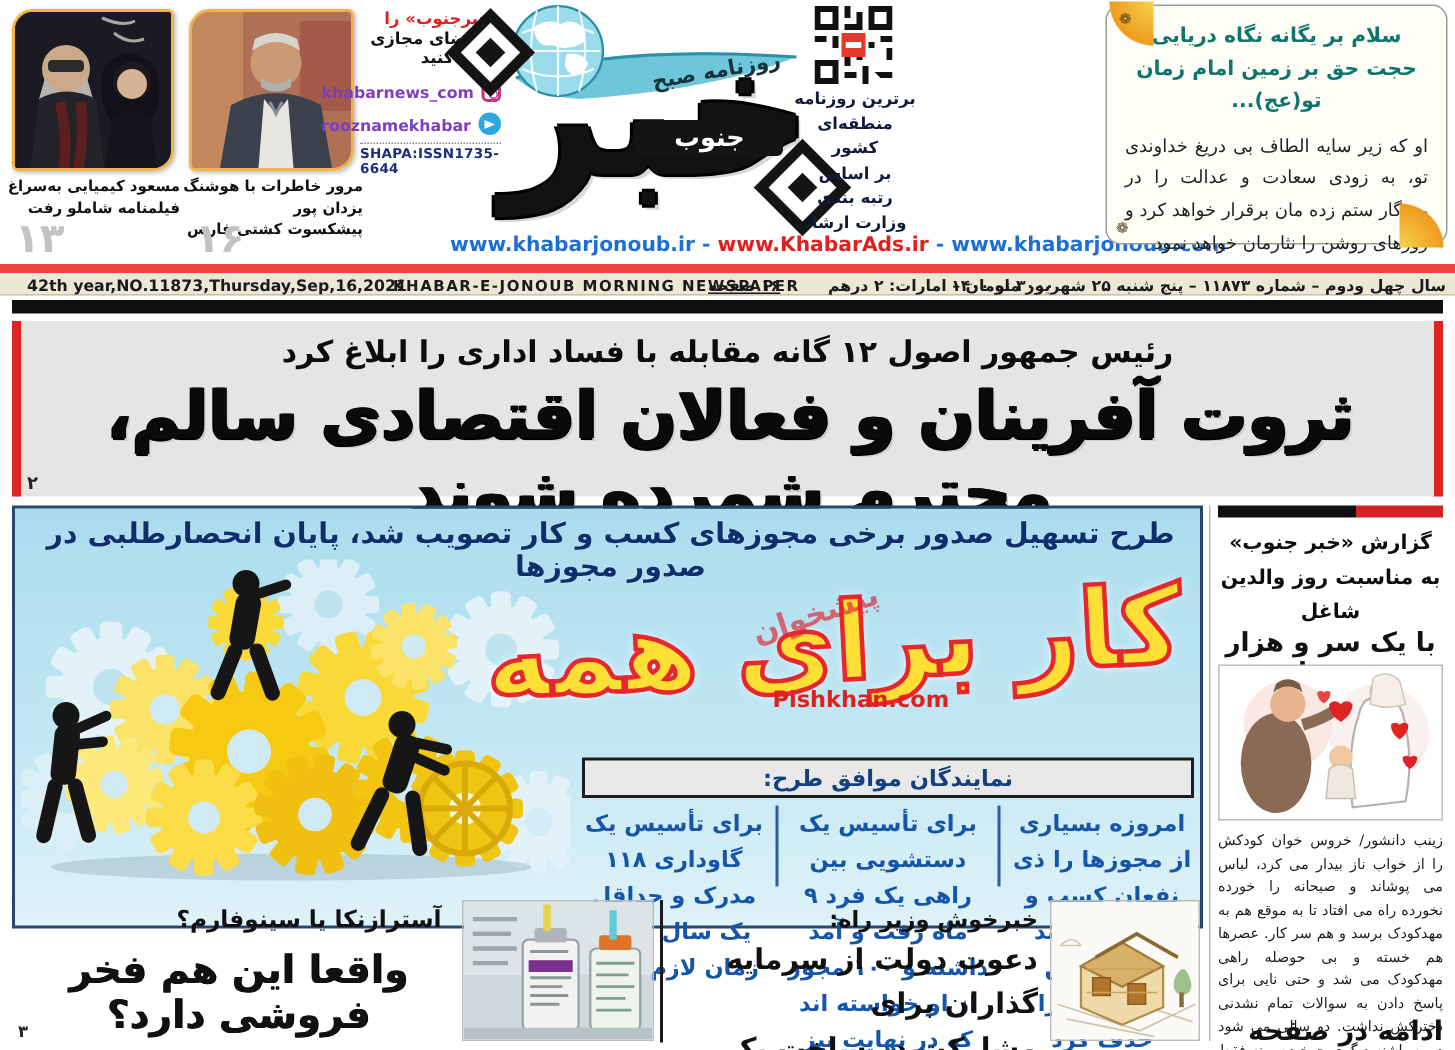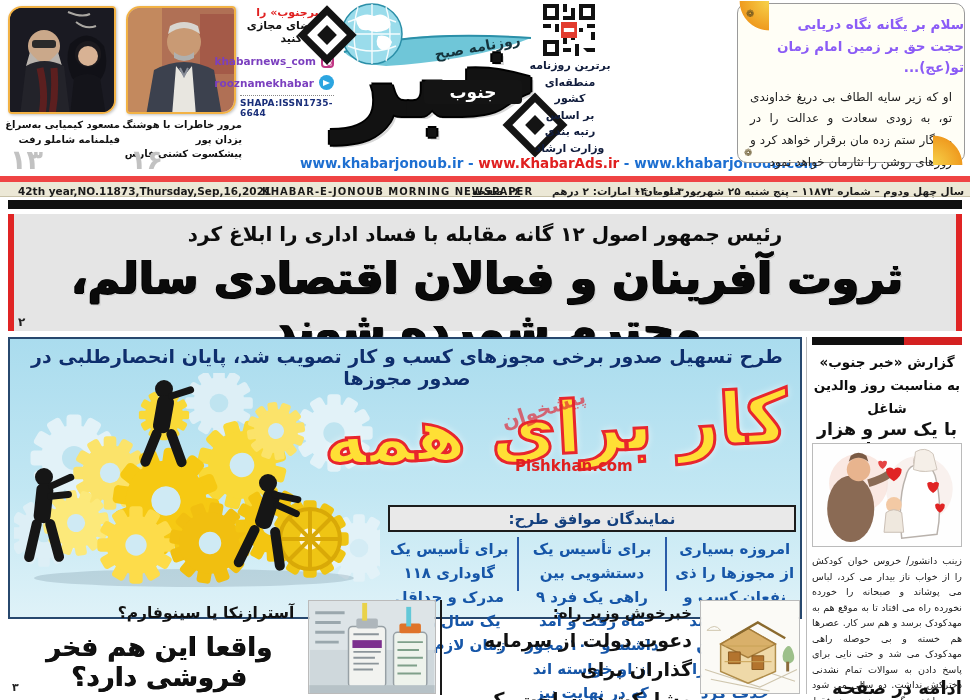--- a/index.html
+++ b/index.html
@@ -32,21 +32,21 @@
   .urls{font-size:13.5px;font-weight:bold;color:#1d6fd1;text-align:center;white-space:nowrap;}
   .urls .mid{color:#e02020;}
   .ranking{font-size:11px;font-weight:bold;color:#101c3c;text-align:center;line-height:1.5;}
   
   .qr{image-rendering:pixelated;}
   
   .prayer{background:#fffef6;border:1px solid #9a9a9a;border-radius:10px;}
   .prayer .corner{position:absolute;width:34px;height:34px;background:radial-gradient(circle at 0 0,#f7d34b,#ef9b1f 60%,transparent 62%);}
   .prayer .c-tl{left:-3px;top:-3px;transform:rotate(90deg);}
   .prayer .c-br{right:-3px;bottom:-3px;transform:rotate(-90deg);}
-  .prayer-title{font-weight:bold;font-size:13.5px;line-height:1.6;color:#8b5cf6;}
+  .prayer-title{font-weight:bold;font-size:13.5px;text-align:center;line-height:1.6;color:#0f766e;}
   .prayer-body{font-size:12px;text-align:justify;line-height:1.8;color:#222;padding:0 12px;}
   .flower{color:#5c4a1e;font-size:10px;position:absolute;}
   
   .dateline{background:#ece8d6;border-top:6px solid #ef4444;border-bottom:1px solid #c9c2a8;}
   .dl{font-size:10.5px;font-weight:bold;color:#1a1a1a;white-space:nowrap;}
   .blackbar{background:#101010;}
   
   .lead-box{background:#e5e5e5;}
   .redbar{background:#e02424;}
   .lead-kicker{font-weight:bold;font-size:20px;text-align:center;color:#0c0c0c;}

